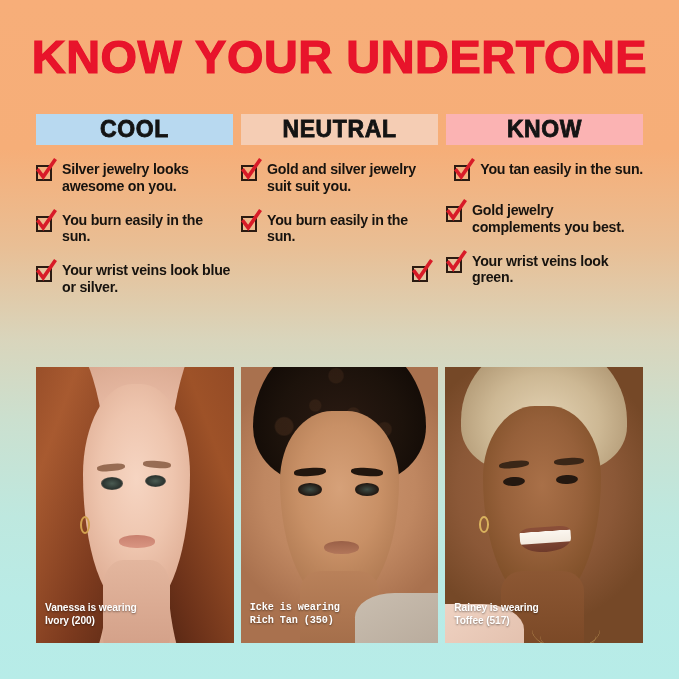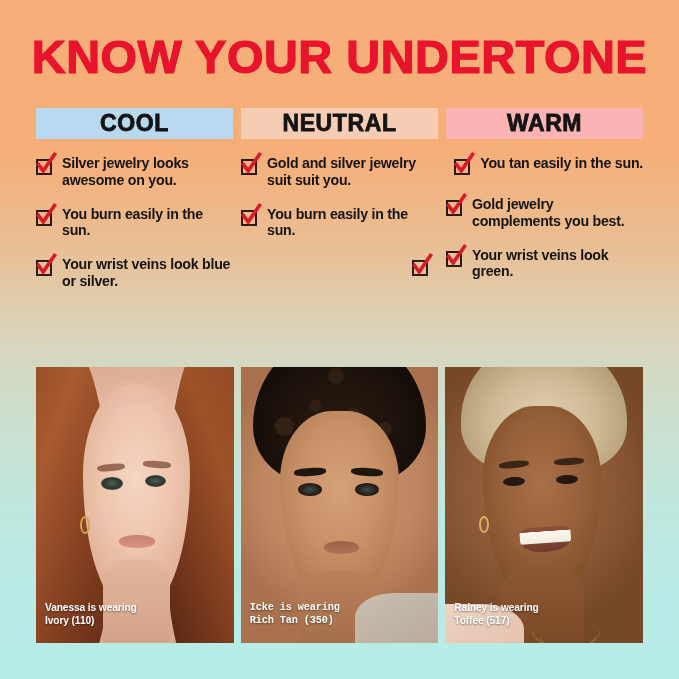--- a/index.html
+++ b/index.html
@@ -42,21 +42,21 @@
     text-shadow: 0 0 0 #E8142B;
     -webkit-text-stroke: 1.2px #E8142B;
   }
 
   
   .columns {
     display: grid;
     grid-template-columns: 1fr 1fr 1fr;
     column-gap: 8px;
     padding: 16px 36px;
-    margin-top: 12px;
+    margin-top: 18px;
   }
 
   .col-header {
     height: 31px;
     display: flex;
     align-items: center;
     justify-content: center;
     font-family: "Liberation Sans Narrow", "Liberation Sans", sans-serif;
     font-weight: 900;
     font-size: 23px;
@@ -347,21 +347,21 @@
             <svg viewBox="0 0 22 24">
                 <path d="M3.5 12.5 L8.2 18.8 L19.5 2.4" fill="none" stroke="#D81B28" stroke-width="3.6" stroke-linecap="square"></path>
               </svg>
           </span>
         </div>
 
       </div>
     </div>
 
     <div class="column">
-      <div class="col-header" style="background:#FBB3B3">WARM</div>
+      <div class="col-header" style="background:#FBB3B3">KNOW</div>
       <div class="col-list">
 
         <div class="check-item">
           <span class="checkbox">
             <span class="box"></span>
             <svg viewBox="0 0 22 24">
                 <path d="M3.5 12.5 L8.2 18.8 L19.5 2.4" fill="none" stroke="#D81B28" stroke-width="3.6" stroke-linecap="square"></path>
               </svg>
           </span>
           <span class="check-text">You tan easily in the sun.</span>
@@ -400,21 +400,21 @@
       <span class="face"></span>
       <span class="neck"></span>
       <span class="brow-l"></span>
       <span class="brow-r"></span>
       <span class="eye-l"></span>
       <span class="eye-r"></span>
       <span class="lips"></span>
       <span class="earring"></span>
       <span class="caption">
         <span class="cap-line">Vanessa is wearing</span>
-        <span class="cap-line">Ivory (110)</span>
+        <span class="cap-line">Ivory (200)</span>
       </span>
     </div>
 
     <div class="photo p2">
       <span class="hair"></span>
       <span class="face"></span>
       <span class="neck"></span>
       <span class="collar"></span>
       <span class="brow-l"></span>
       <span class="brow-r"></span>

